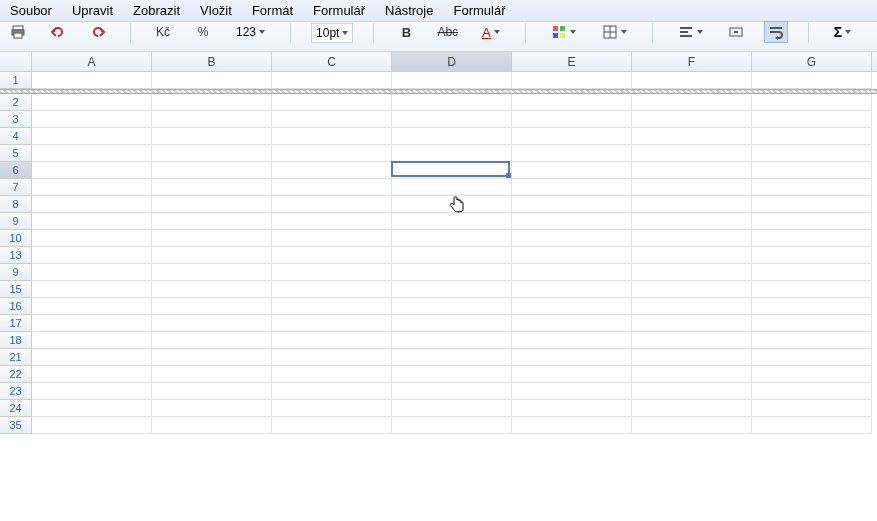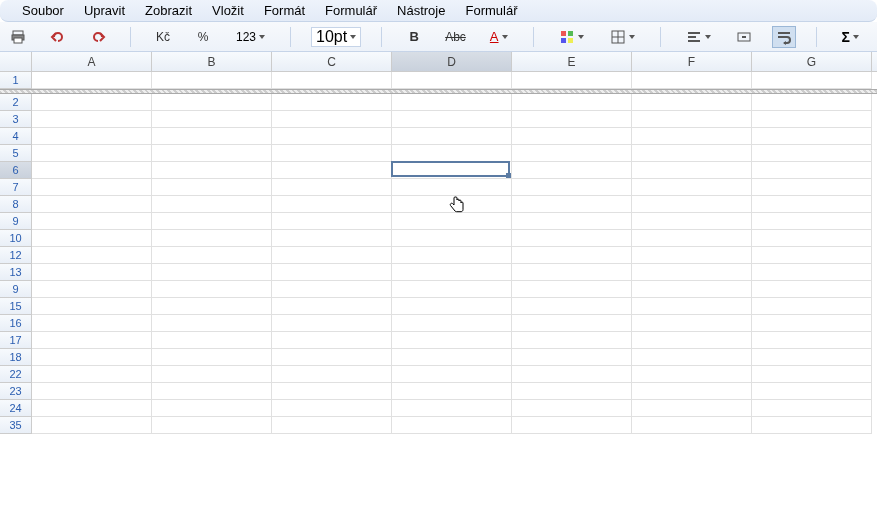--- a/index.html
+++ b/index.html
@@ -11,34 +11,33 @@
     height: 521px;
     overflow: hidden;
     position: relative;
   }
   .menubar {
     background: linear-gradient(#eef3fb, #e3ebf7);
     border-bottom: 1px solid #c6d4e8;
     height: 22px;
     display: flex;
     align-items: center;
-    padding: 0 12px;
+    padding: 0 0;
     font-size: 13px;
-    border-radius: 8px;
   }
   .menubar .menu-item {
     padding: 2px 10px;
     cursor: default;
   }
   .toolbar {
     background: linear-gradient(#f7f9fc, #edf2f9);
     border-bottom: 1px solid #c6d4e8;
     height: 30px;
     display: flex;
-    align-items: center;
+    align-items: flex-end;
     padding: 8px 6px;
     gap: 16px;
   }
   .toolbar .btn {
     display: inline-flex;
     align-items: center;
     justify-content: center;
     height: 22px;
     min-width: 24px;
     padding: 0 3px;
@@ -154,21 +153,21 @@
   .icon-svg { width: 16px; height: 16px; display: block; }
   .bold-text { font-weight: bold; font-size: 13px; }
   .strike-text { text-decoration: line-through; font-size: 12px; }
   .color-a { color: #c00; text-decoration: underline; font-size: 13px; }
   .fontsize-box {
     border: 1px solid #c6d4e8;
     background: #fff;
     padding: 0 4px;
     height: 20px;
     line-height: 18px;
-    font-size: 16px;
+    font-size: 12px;
     min-width: 40px;
     display: flex;
     align-items: center;
     justify-content: space-between;
   }
 </style>
 </head>
 <body>
 
 <div class="menubar">
@@ -375,30 +374,20 @@
         <div class="row-header">10</div>
         <div class="cell"></div>
         <div class="cell"></div>
         <div class="cell"></div>
         <div class="cell"></div>
         <div class="cell"></div>
         <div class="cell"></div>
         <div class="cell"></div>
       </div>
       <div class="row">
-        <div class="row-header">12</div>
-        <div class="cell"></div>
-        <div class="cell"></div>
-        <div class="cell"></div>
-        <div class="cell"></div>
-        <div class="cell"></div>
-        <div class="cell"></div>
-        <div class="cell"></div>
-      </div>
-      <div class="row">
         <div class="row-header">13</div>
         <div class="cell"></div>
         <div class="cell"></div>
         <div class="cell"></div>
         <div class="cell"></div>
         <div class="cell"></div>
         <div class="cell"></div>
         <div class="cell"></div>
       </div>
       <div class="row">
@@ -436,20 +425,30 @@
         <div class="cell"></div>
         <div class="cell"></div>
         <div class="cell"></div>
         <div class="cell"></div>
         <div class="cell"></div>
         <div class="cell"></div>
         <div class="cell"></div>
       </div>
       <div class="row">
         <div class="row-header">18</div>
+        <div class="cell"></div>
+        <div class="cell"></div>
+        <div class="cell"></div>
+        <div class="cell"></div>
+        <div class="cell"></div>
+        <div class="cell"></div>
+        <div class="cell"></div>
+      </div>
+      <div class="row">
+        <div class="row-header">21</div>
         <div class="cell"></div>
         <div class="cell"></div>
         <div class="cell"></div>
         <div class="cell"></div>
         <div class="cell"></div>
         <div class="cell"></div>
         <div class="cell"></div>
       </div>
       <div class="row">
         <div class="row-header">22</div>

